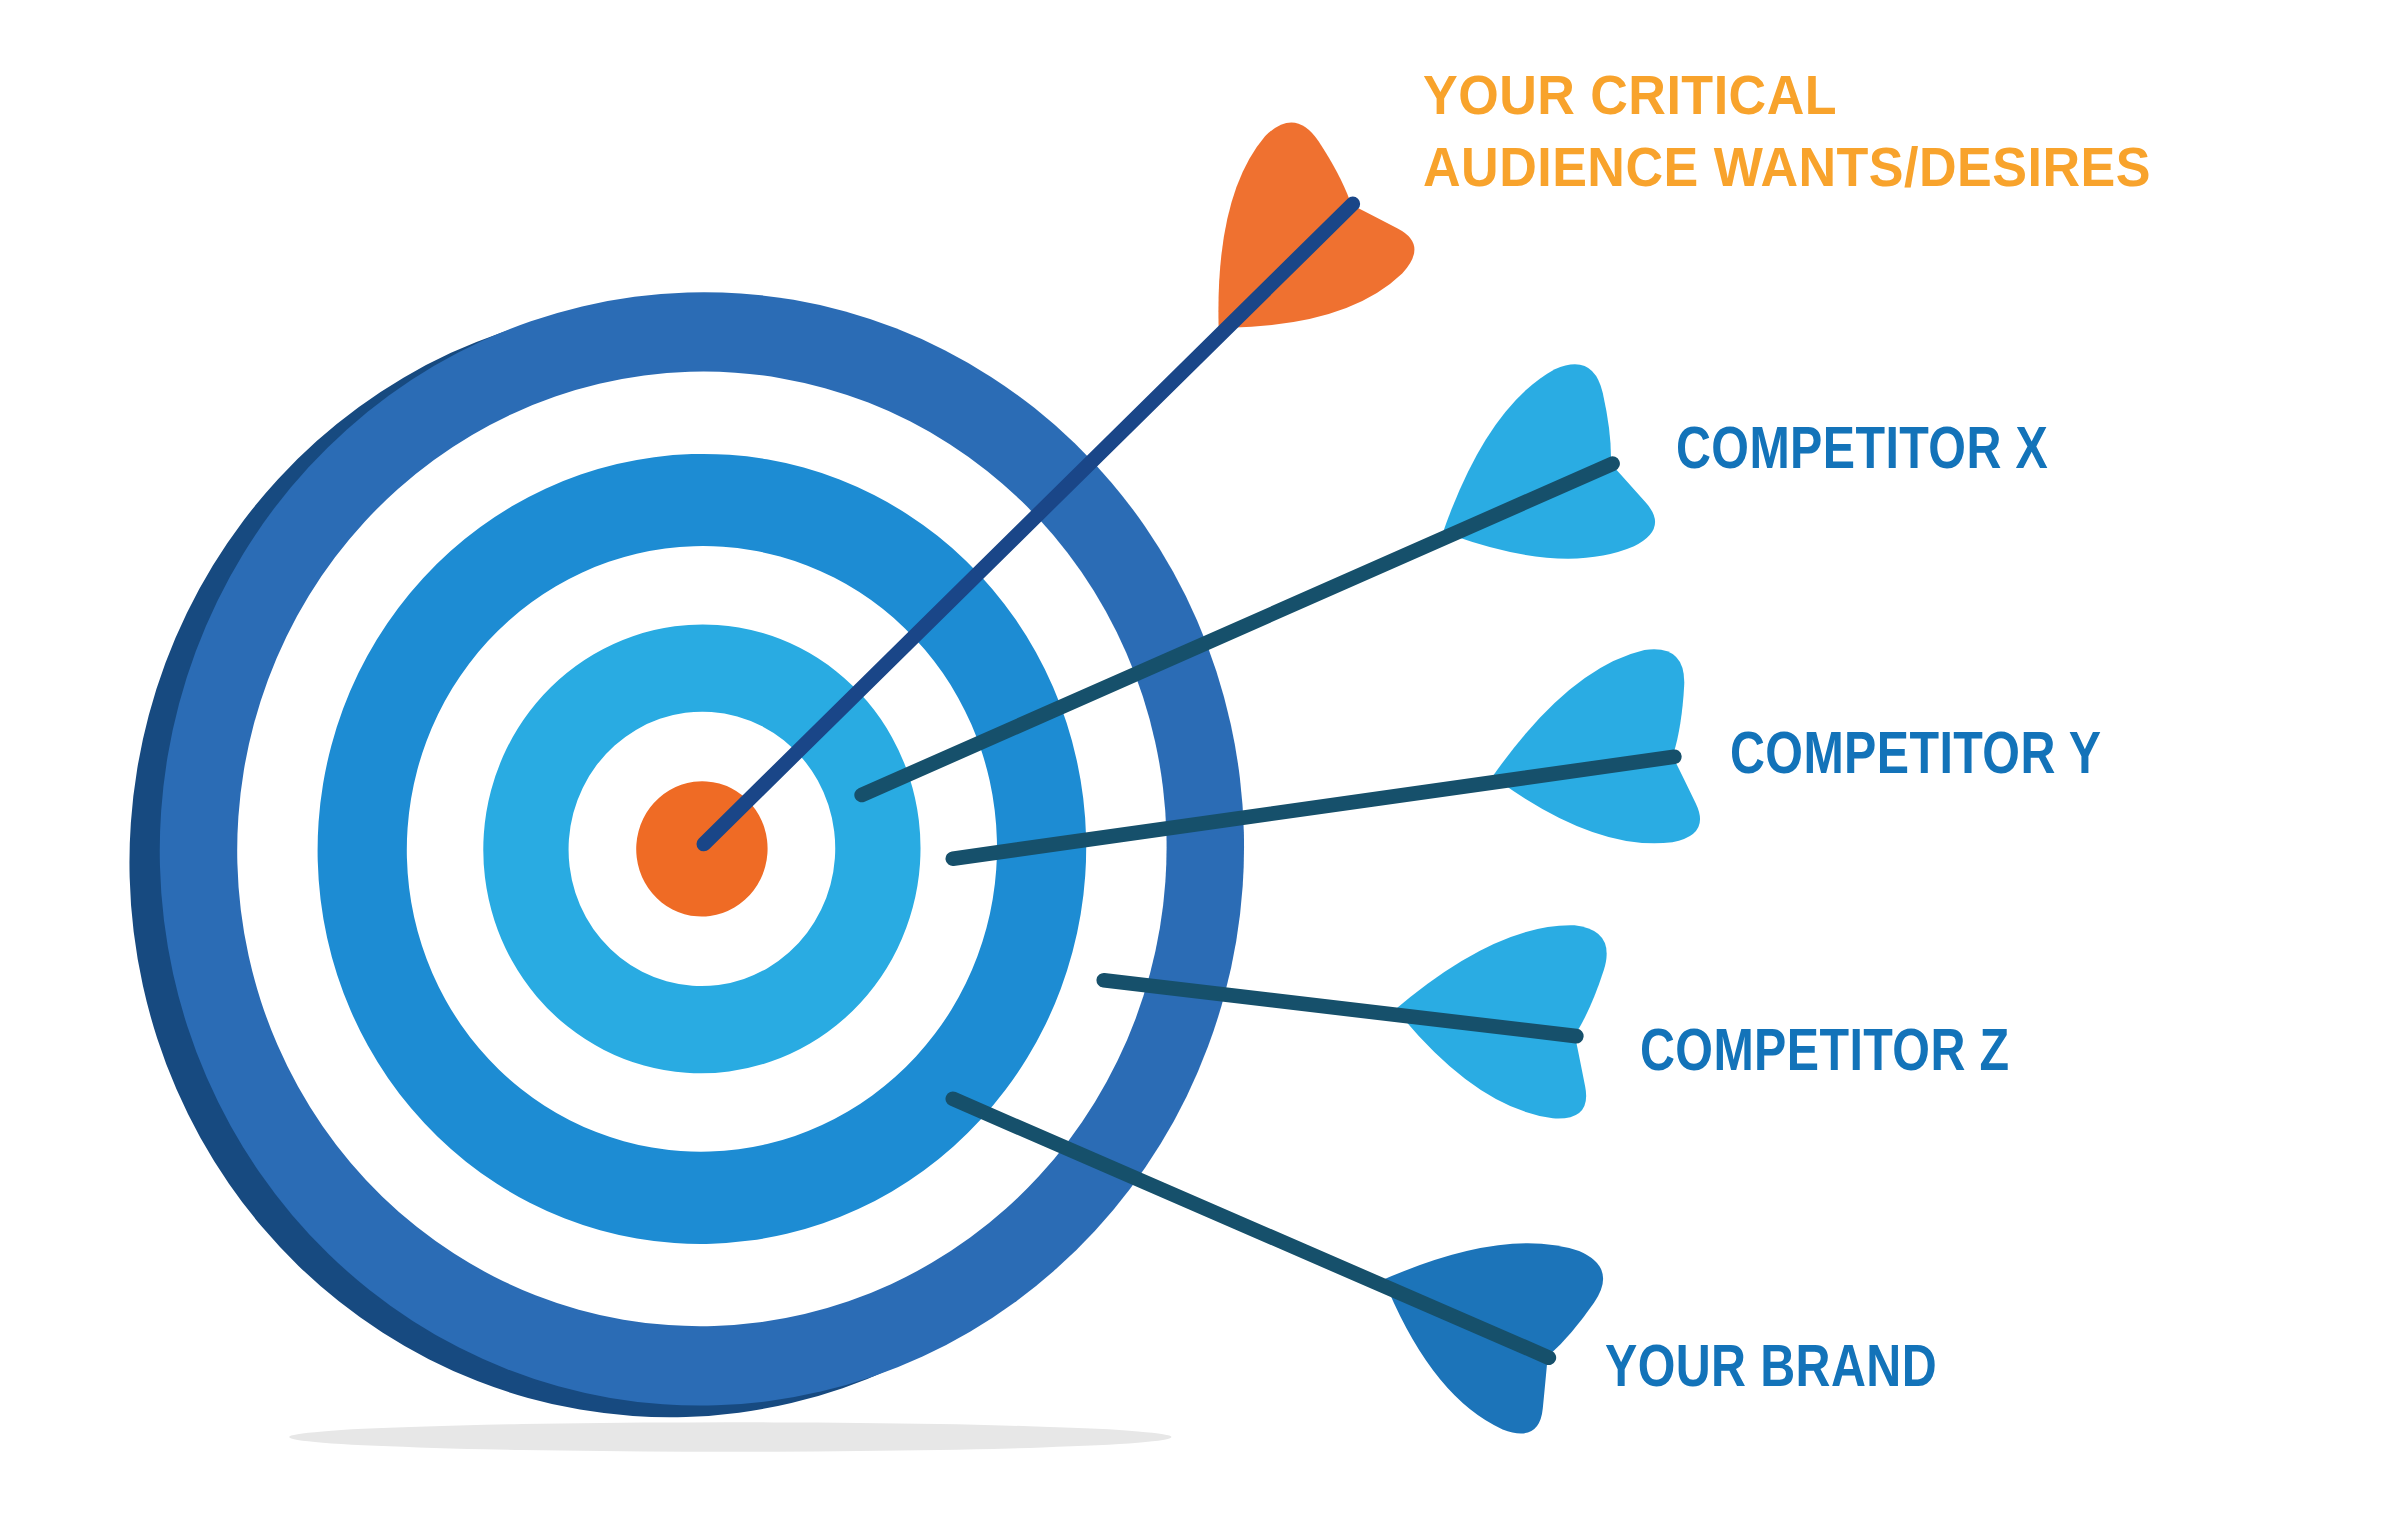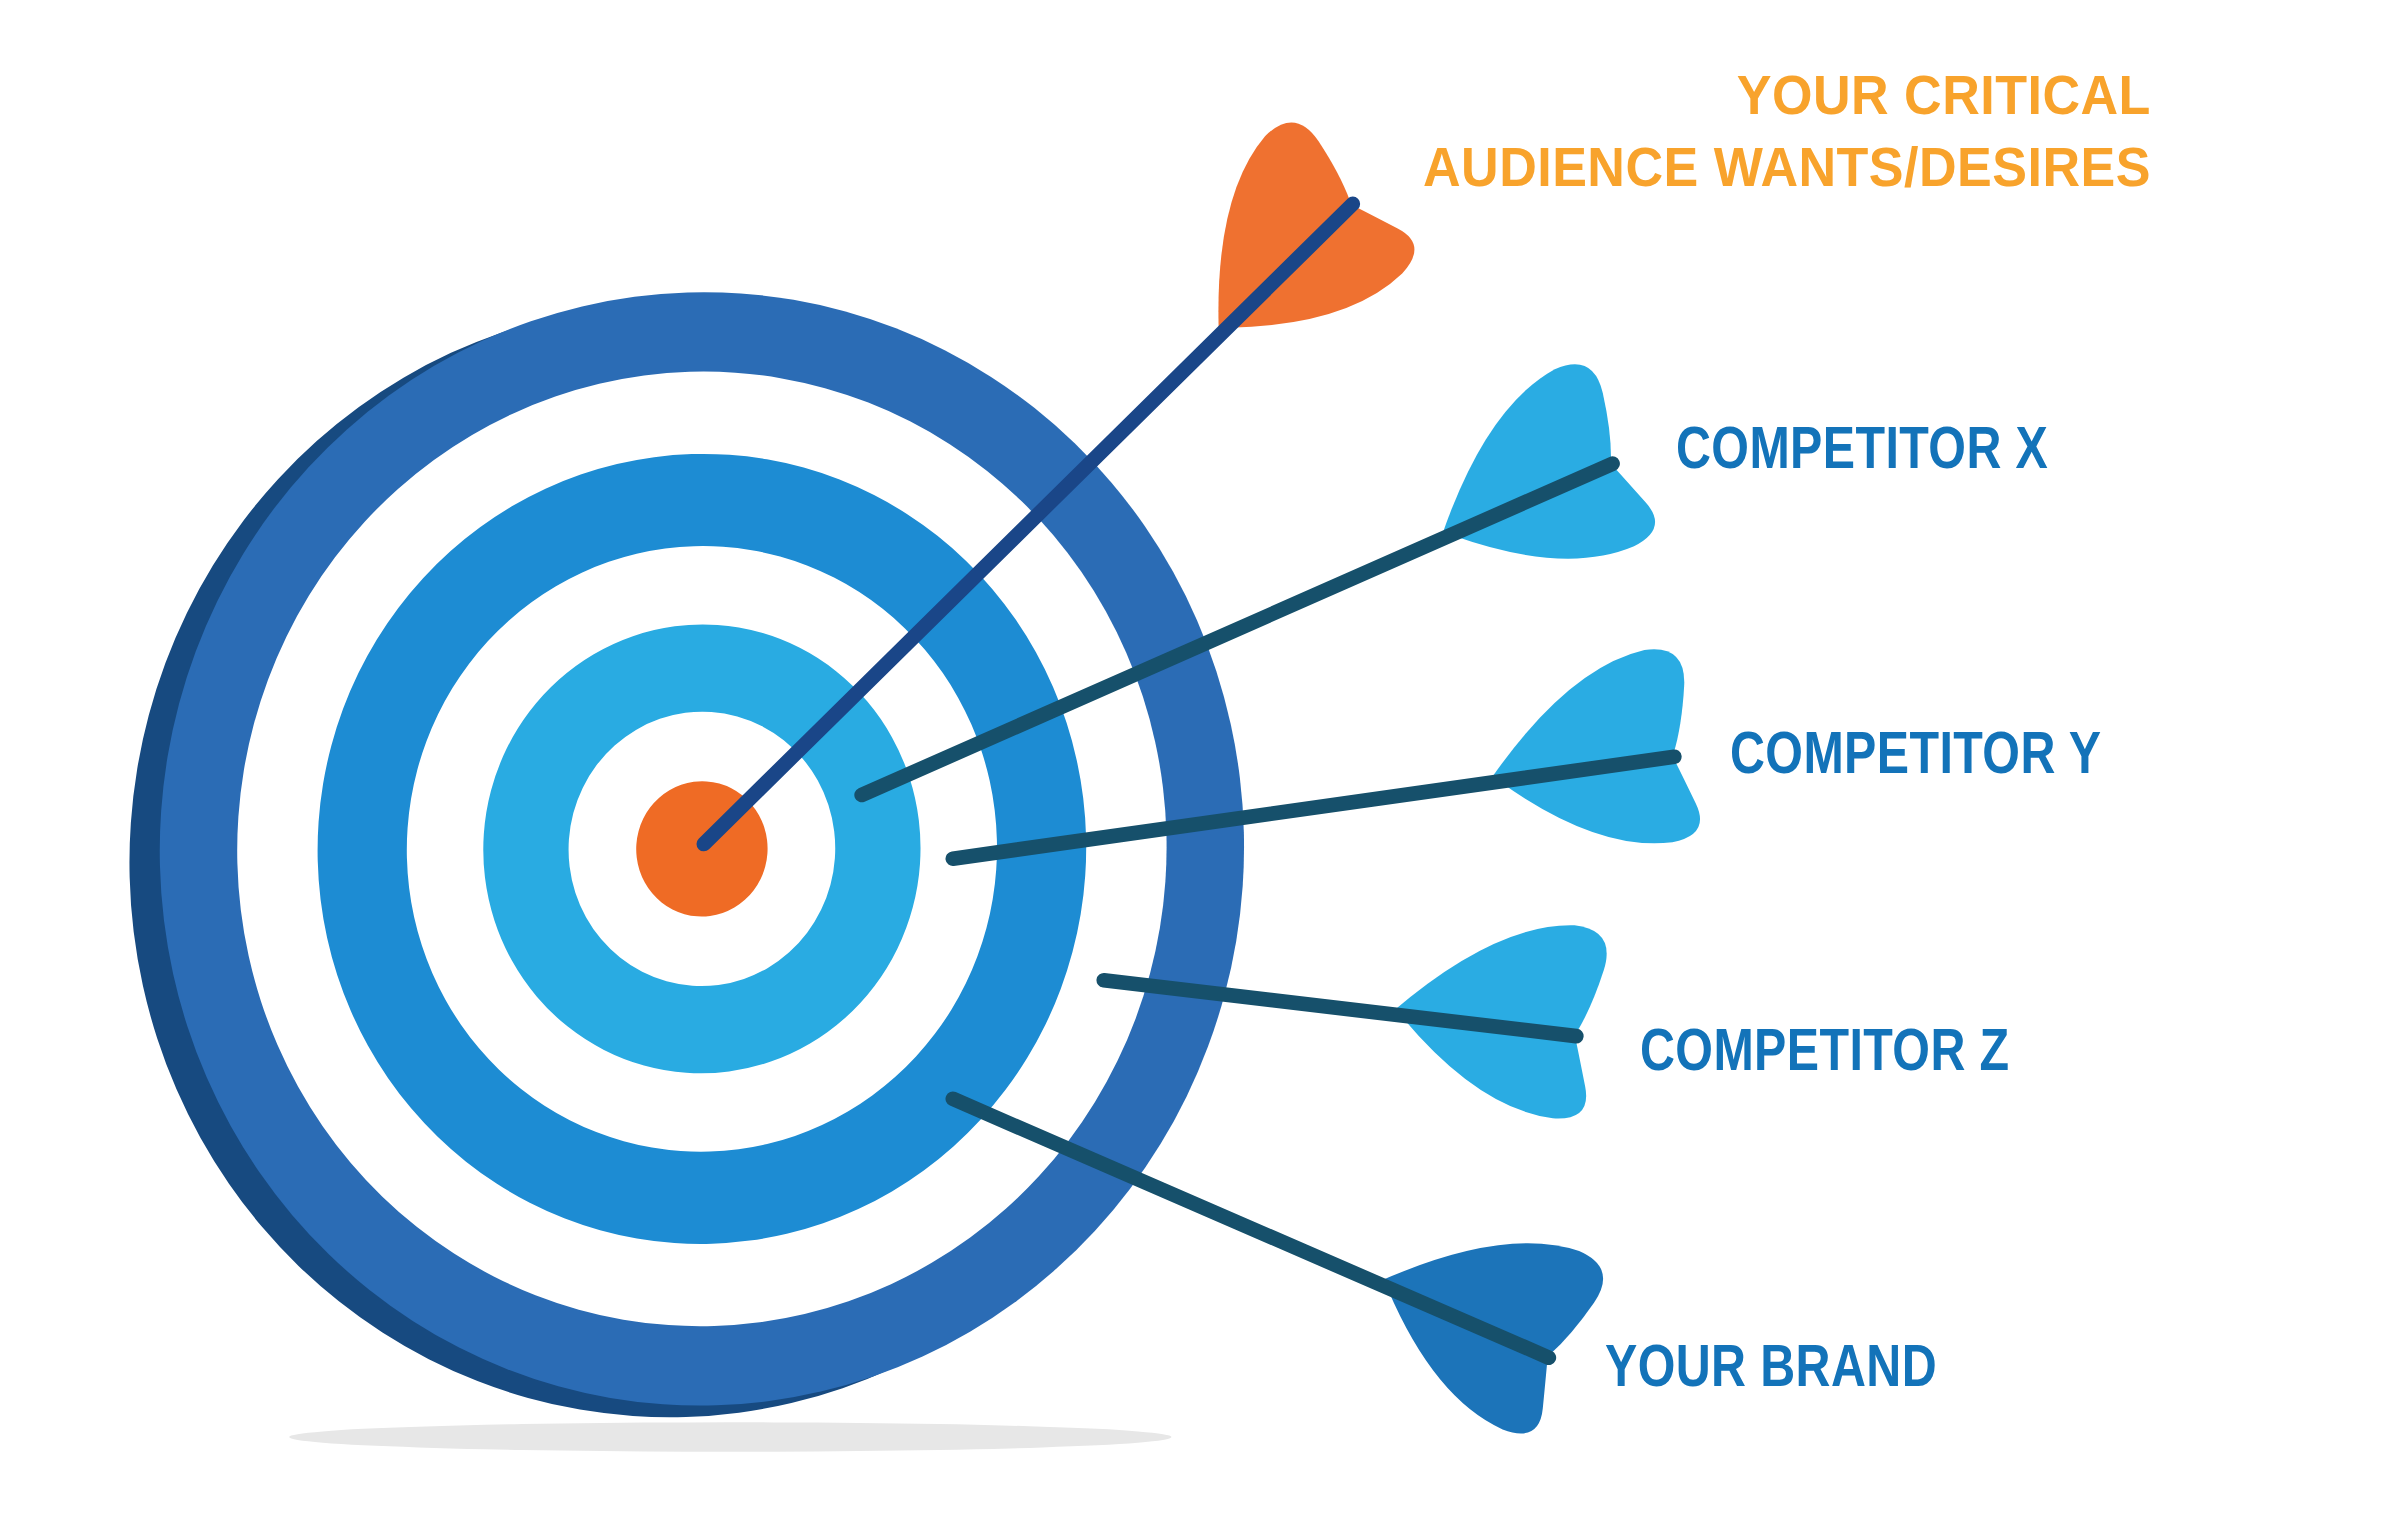--- a/index.html
+++ b/index.html
@@ -3,21 +3,20 @@
 <meta charset="utf-8">
 <style>
   html, body { margin: 0; padding: 0; background: #ffffff; }
   .stage {
     position: relative;
     width: 2386px;
     height: 1538px;
     background: #ffffff;
     overflow: hidden;
     font-family: "Liberation Sans", sans-serif;
-    text-align: right;
   }
   .stage svg { position: absolute; left: 0; top: 0; }
   .diagram-label {
     position: absolute;
     font-weight: bold;
     font-size: 59px;
     line-height: 1.1;
     white-space: nowrap;
     transform: scaleX(0.82);
     transform-origin: left top;

